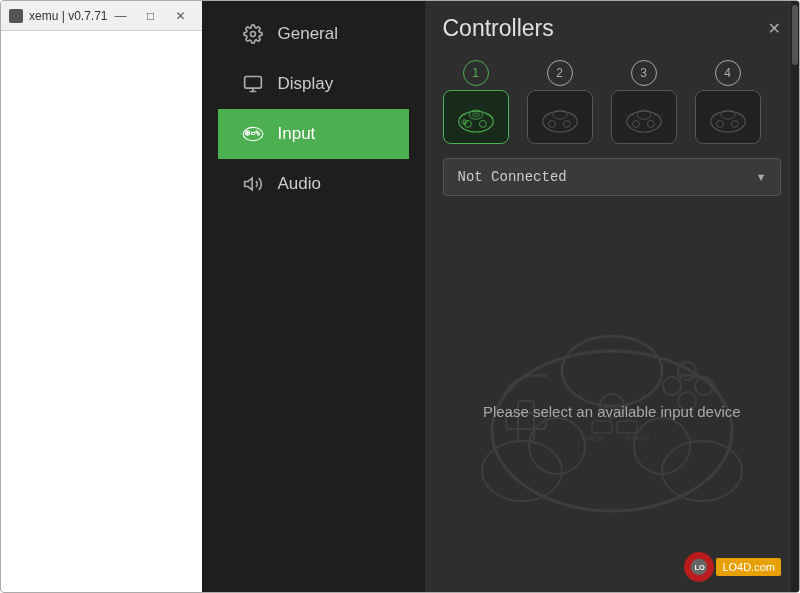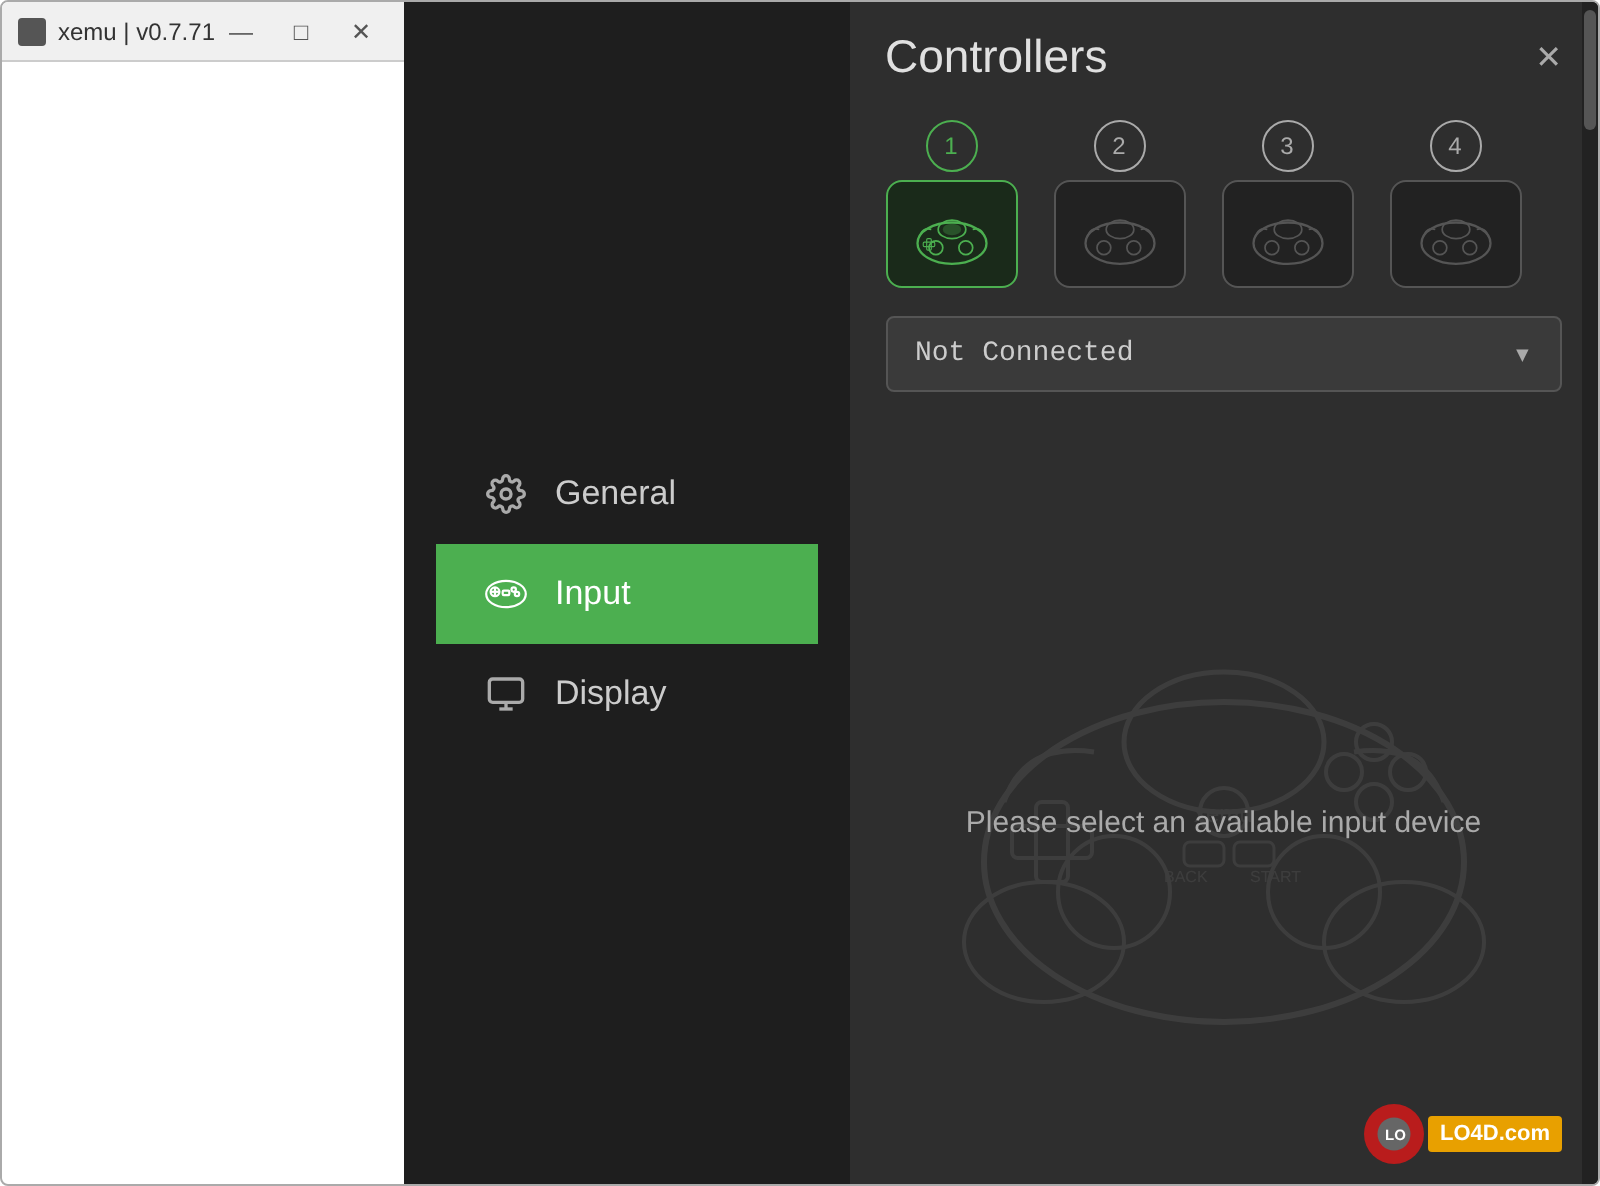--- a/index.html
+++ b/index.html
@@ -79,21 +79,20 @@
     }
 
     
     .sidebar {
       width: 223px;
       background: #1e1e1e;
       display: flex;
       flex-direction: column;
       padding: 8px 16px;
       flex-shrink: 0;
-      justify-content: center;
     }
 
     .sidebar-item {
       display: flex;
       align-items: center;
       gap: 14px;
       padding: 14px 24px;
       cursor: pointer;
       color: #ccc;
       font-size: 17px;
@@ -298,21 +297,21 @@
       justify-content: center;
       font-size: 10px;
       color: #fff;
       font-weight: bold;
     }
 
     .lo4d-text {
       background: #e8a000;
       color: #fff;
       font-size: 11px;
-      font-weight: bold;
+      font-weight: normal;
       padding: 3px 6px;
       border-radius: 2px;
       margin-left: 2px;
     }
   </style>
 </head>
 <body>
 
 <div class="window">
 
@@ -335,46 +334,56 @@
       <div class="sidebar-item">
         <div class="item-icon">
           <svg width="20" height="20" viewBox="0 0 24 24" fill="none" stroke="#aaa" stroke-width="2">
             <circle cx="12" cy="12" r="3"></circle>
             <path d="M19.4 15a1.65 1.65 0 0 0 .33 1.82l.06.06a2 2 0 0 1-2.83 2.83l-.06-.06a1.65 1.65 0 0 0-1.82-.33 1.65 1.65 0 0 0-1 1.51V21a2 2 0 0 1-4 0v-.09A1.65 1.65 0 0 0 9 19.4a1.65 1.65 0 0 0-1.82.33l-.06.06a2 2 0 0 1-2.83-2.83l.06-.06A1.65 1.65 0 0 0 4.68 15a1.65 1.65 0 0 0-1.51-1H3a2 2 0 0 1 0-4h.09A1.65 1.65 0 0 0 4.6 9a1.65 1.65 0 0 0-.33-1.82l-.06-.06a2 2 0 0 1 2.83-2.83l.06.06A1.65 1.65 0 0 0 9 4.68a1.65 1.65 0 0 0 1-1.51V3a2 2 0 0 1 4 0v.09a1.65 1.65 0 0 0 1 1.51 1.65 1.65 0 0 0 1.82-.33l.06-.06a2 2 0 0 1 2.83 2.83l-.06.06A1.65 1.65 0 0 0 19.4 9a1.65 1.65 0 0 0 1.51 1H21a2 2 0 0 1 0 4h-.09a1.65 1.65 0 0 0-1.51 1z"></path>
           </svg>
         </div>
         <span>General</span>
       </div>
 
+      <div class="sidebar-item">
+        <div class="item-icon">
+          <svg width="20" height="20" viewBox="0 0 24 24" fill="none" stroke="#aaa" stroke-width="2">
+            <rect x="2" y="3" width="20" height="14" rx="2"></rect>
+            <line x1="8" y1="21" x2="16" y2="21"></line>
+            <line x1="12" y1="17" x2="12" y2="21"></line>
+          </svg>
+        </div>
+        <span>Display</span>
+      </div>
+
       <div class="sidebar-item active">
         <div class="item-icon">
           <svg width="22" height="18" viewBox="0 0 40 28" fill="none" stroke="#fff" stroke-width="2">
             <ellipse cx="20" cy="14" rx="18" ry="12" fill="none"></ellipse>
             <circle cx="10" cy="12" r="4" fill="none"></circle>
             <line x1="10" y1="8" x2="10" y2="16"></line>
             <line x1="6" y1="12" x2="14" y2="12"></line>
             <circle cx="27" cy="10" r="2" fill="none"></circle>
             <circle cx="30" cy="14" r="2" fill="none"></circle>
             <rect x="17" y="11" width="6" height="4" rx="1" fill="none"></rect>
           </svg>
         </div>
         <span>Input</span>
       </div>
 
       <div class="sidebar-item">
         <div class="item-icon">
           <svg width="20" height="20" viewBox="0 0 24 24" fill="none" stroke="#aaa" stroke-width="2">
-            <rect x="2" y="3" width="20" height="14" rx="2"></rect>
-            <line x1="8" y1="21" x2="16" y2="21"></line>
-            <line x1="12" y1="17" x2="12" y2="21"></line>
+            <polygon points="11 5 6 9 2 9 2 15 6 15 11 19 11 5"></polygon>
+            <path d="M19.07 4.93a10 10 0 0 1 0 14.14"></path>
+            <path d="M15.54 8.46a5 5 0 0 1 0 7.07"></path>
           </svg>
         </div>
-        <span>Display</span>
-      </div>
-
+        <span>Audio</span>
+      </div>
 
 
 
     </div>
 
     <div class="right-panel">
 
       <div class="panel-header">
         <span class="panel-title">Controllers</span>
         <button class="panel-close">✕</button>

